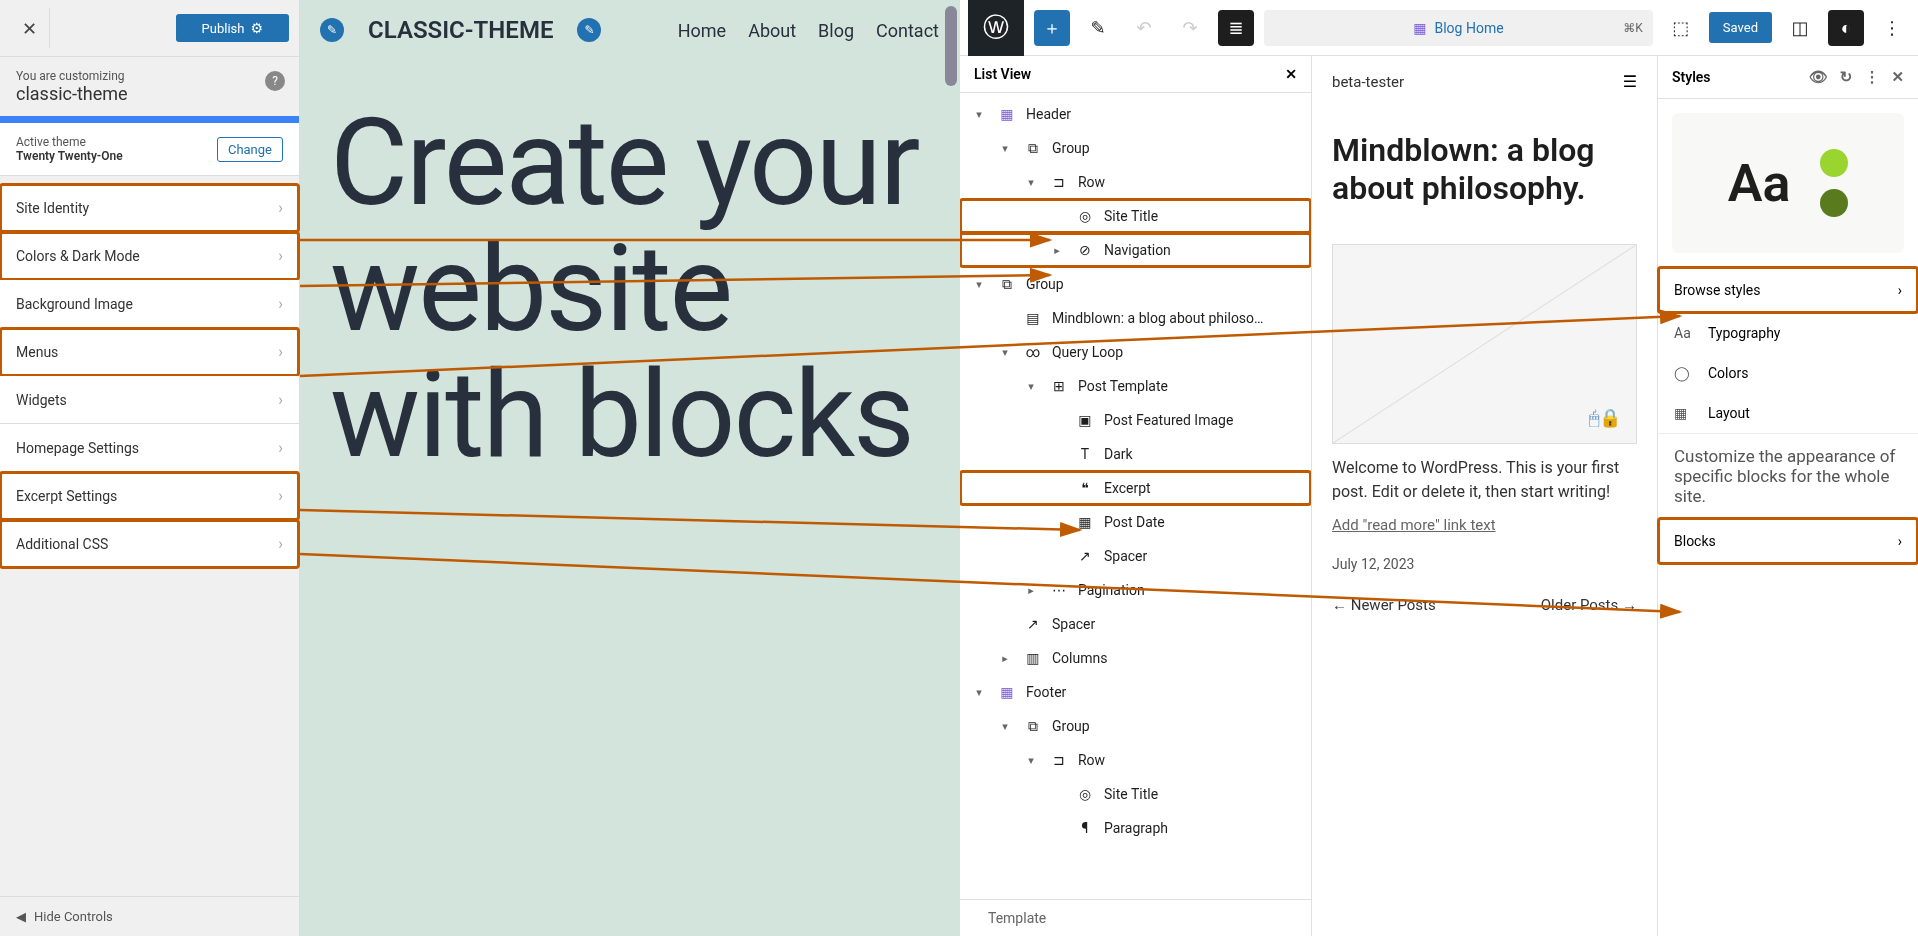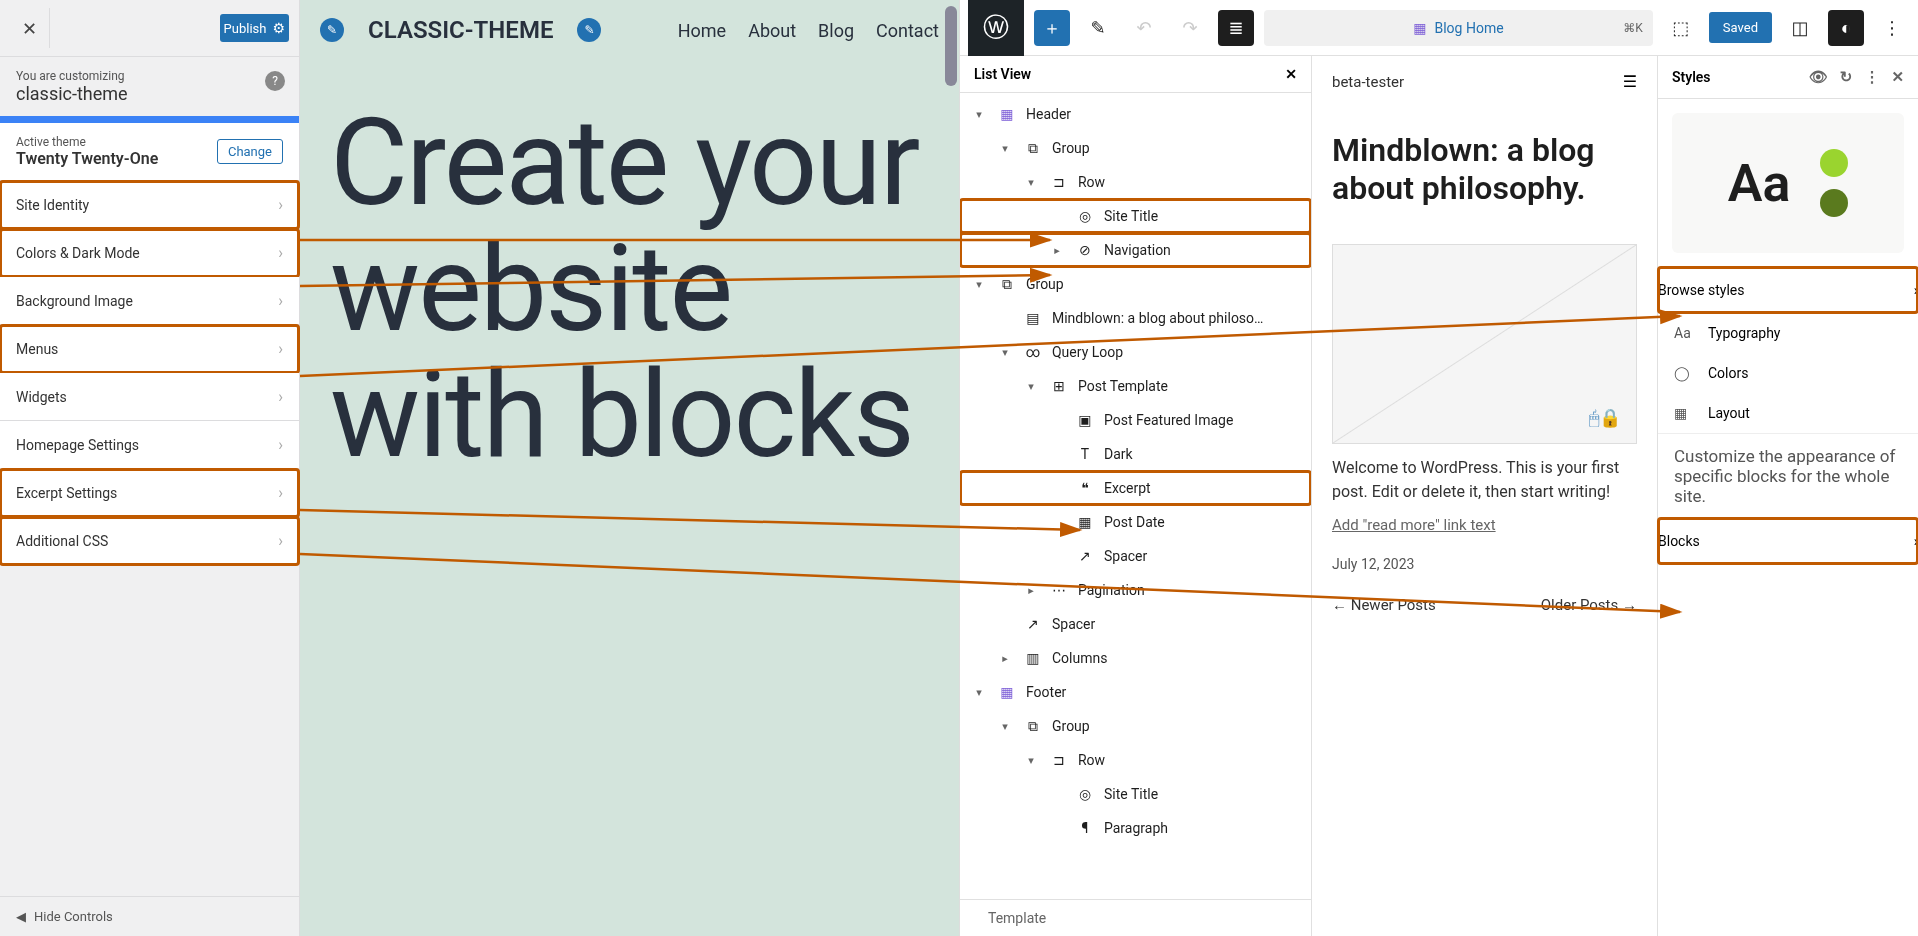--- a/index.html
+++ b/index.html
@@ -4,31 +4,31 @@
 <style>
 * { box-sizing: border-box; margin: 0; padding: 0; font-family: -apple-system, BlinkMacSystemFont, "Segoe UI", Roboto, sans-serif; }
 body { display: flex; width: 1918px; height: 936px; overflow: hidden; background: #fff; }
 .left-pane { width: 980px; display: flex; position: relative; }
 .right-pane { width: 980px; display: flex; border-left: 1px solid #ddd; position: relative; }
 
 
 .customizer { width: 300px; background: #f0f0f1; border-right: 1px solid #dcdcde; display: flex; flex-direction: column; }
 .cust-header { display: flex; align-items: center; justify-content: space-between; padding: 8px 10px; border-bottom: 1px solid #dcdcde; background: #f0f0f1; }
 .close-x { width: 40px; height: 40px; display: flex; align-items: center; justify-content: center; cursor: pointer; font-size: 18px; color: #444; border-right: 1px solid #dcdcde; margin-right: auto; }
-.publish { background: #2271b1; color: #fff; border: none; padding: 6px 4px; font-size: 13px; border-radius: 3px; display: flex; align-items: center; gap: 6px; cursor: pointer; }
+.publish { background: #2271b1; color: #fff; border: none; padding: 6px 26px; font-size: 13px; border-radius: 3px; display: flex; align-items: center; gap: 6px; cursor: pointer; }
 .gear { font-size: 14px; }
 .cust-info { padding: 12px 16px; border-bottom: 7px solid #3b82f6; position: relative; }
 .cust-info .small { font-size: 12px; color: #555; }
 .cust-info .theme { font-size: 18px; color: #333; }
 .help-icon { position: absolute; right: 14px; top: 14px; width: 20px; height: 20px; border-radius: 50%; background: #888; color: #fff; font-size: 12px; display: flex; align-items: center; justify-content: center; }
 .active-theme { padding: 12px 16px; border-bottom: 1px solid #dcdcde; display: flex; justify-content: space-between; align-items: center; background: #fff; }
 .active-theme .lbl { font-size: 12px; color: #555; }
-.active-theme .name { font-size: 16px; font-weight: 600; color: #333; }
+.active-theme .name { font-size: 12px; font-weight: 600; color: #333; }
 .change-btn { border: 1px solid #2271b1; color: #2271b1; background: #fff; padding: 4px 10px; font-size: 13px; border-radius: 3px; cursor: pointer; }
-.cust-list { list-style: none; }
+.cust-list { list-style: none; margin-top: 8px; }
 .cust-list li { padding: 14px 16px; border-bottom: 1px solid #dcdcde; background: #fff; font-size: 14px; color: #333; display: flex; justify-content: space-between; align-items: center; cursor: pointer; position: relative; }
 .cust-list li .chev { color: #aaa; font-size: 16px; }
 .hide-controls { margin-top: auto; padding: 12px 16px; font-size: 13px; color: #555; display: flex; align-items: center; gap: 8px; border-top: 1px solid #dcdcde; cursor: pointer; }
 .highlight { outline: 3px solid #c05a00; outline-offset: -2px; border-radius: 3px; }
 
 
 .preview { flex: 1; background: #d3e4dc; position: relative; overflow: hidden; }
 .preview-nav { display: flex; align-items: center; gap: 24px; padding: 16px 20px; }
 .site-title { font-size: 24px; font-weight: 600; color: #28303d; display: flex; align-items: center; gap: 8px; }
 .edit-ico { width: 24px; height: 24px; border-radius: 50%; background: #2271b1; color: #fff; display: inline-flex; align-items: center; justify-content: center; font-size: 12px; }
@@ -69,21 +69,21 @@
 .pagination { display: flex; justify-content: space-between; padding: 14px 20px; font-size: 15px; color: #333; }
 
 .styles-panel { width: 260px; display: flex; flex-direction: column; }
 .styles-head { display: flex; justify-content: space-between; align-items: center; padding: 12px 14px; border-bottom: 1px solid #e0e0e0; font-weight: 600; font-size: 14px; }
 .styles-head .icons { display: flex; gap: 12px; color: #666; font-size: 15px; }
 .aa-preview { margin: 14px; background: #f8f8f7; border-radius: 6px; height: 140px; display: flex; align-items: center; justify-content: center; gap: 30px; }
 .aa-preview .aa { font-size: 52px; font-weight: 600; color: #1e1e1e; }
 .dots { display: flex; flex-direction: column; gap: 12px; }
 .dot1 { width: 28px; height: 28px; border-radius: 50%; background: #9ad42f; }
 .dot2 { width: 28px; height: 28px; border-radius: 50%; background: #5a7a1e; }
-.styles-item { padding: 14px 0; border-top: 1px solid #eee; border-bottom: 1px solid #eee; display: flex; justify-content: space-between; align-items: center; font-size: 14px; cursor: pointer; }
+.styles-item { padding: 14px 16px; border-top: 1px solid #eee; border-bottom: 1px solid #eee; display: flex; justify-content: space-between; align-items: center; font-size: 14px; cursor: pointer; }
 .styles-sub { padding: 12px 16px; display: flex; align-items: center; gap: 12px; font-size: 14px; cursor: pointer; }
 .styles-sub .ico { width: 22px; color: #555; }
 .styles-text { padding: 12px 16px; font-size: 17px; color: #555; border-top: 1px solid #eee; }
 
 .arrow-overlay { position: absolute; pointer-events: none; top: 0; left: 0; width: 1918px; height: 936px; z-index: 1000; }
 svg.arrows line, svg.arrows path { stroke: #c05a00; stroke-width: 2.5; fill: none; }
 svg.arrows polygon { fill: #c05a00; }
 .purple-ico { color: #7b5cd6; }
 </style>
 </head>

